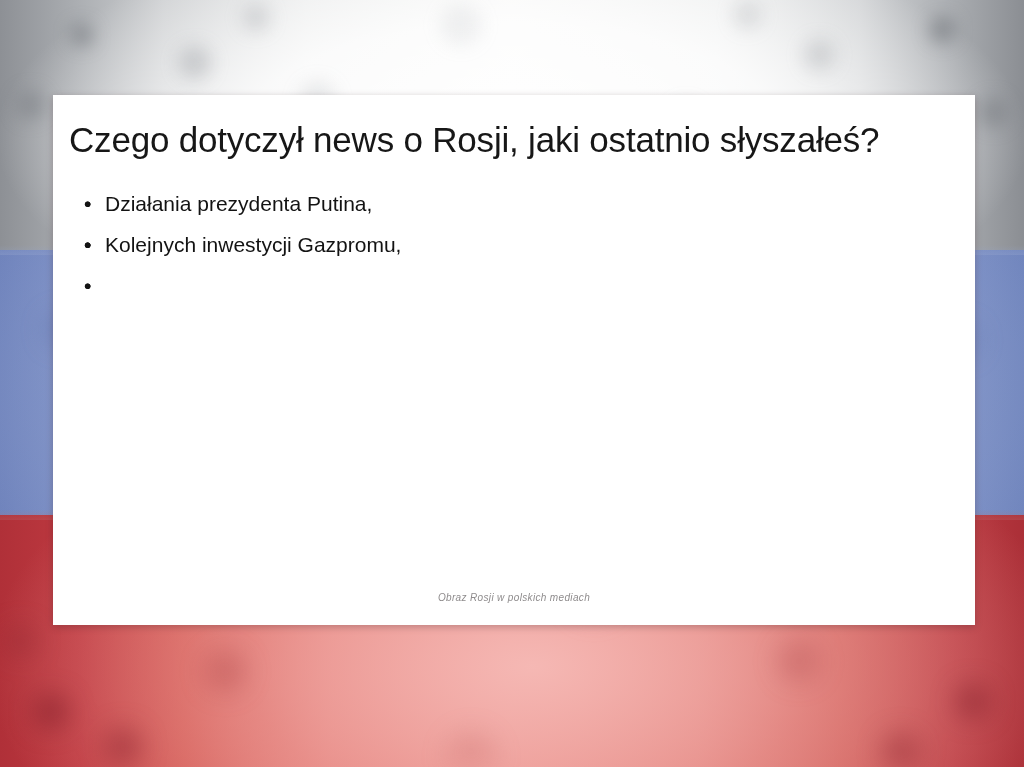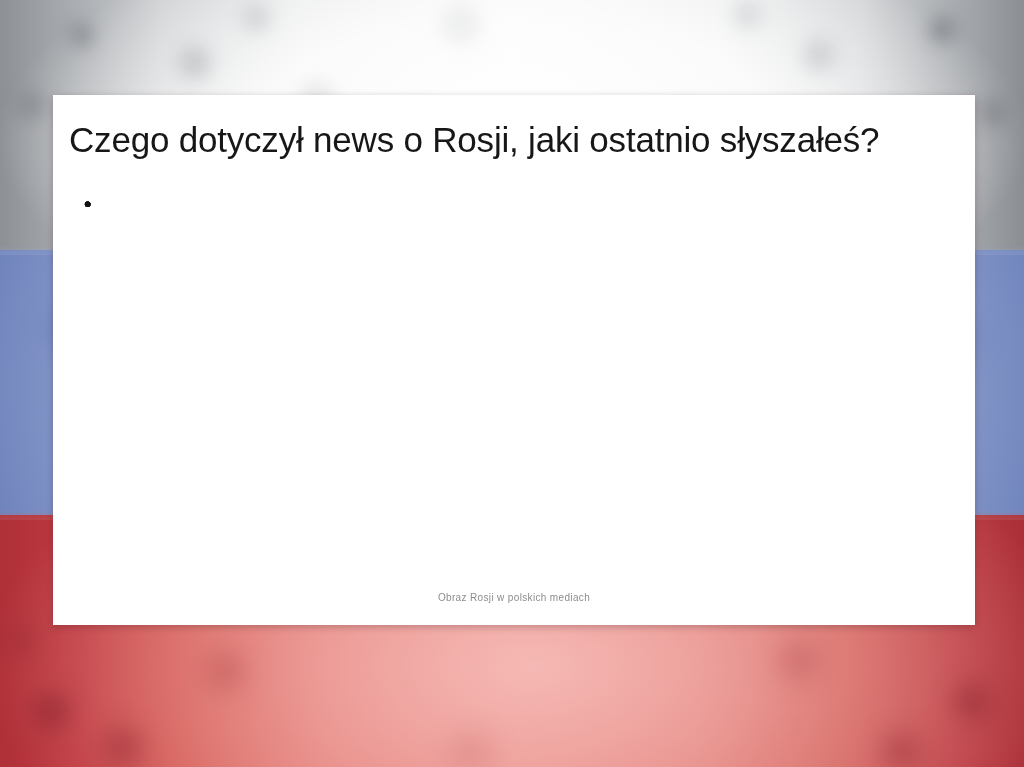--- a/index.html
+++ b/index.html
@@ -181,20 +181,21 @@
 
   #card-footer {
     position: absolute;
     left: 0;
     top: 497px;
     width: 922px;
     text-align: center;
     font-size: 10px;
     letter-spacing: 0.35px;
     color: #8e8b8c;
+    font-style: italic;
   }
 </style>
 </head>
 <body>
 
 <div id="slide">
 
   <div class="bg-band band-white">
     <div class="band-white-texture"></div>
   </div>
@@ -215,32 +216,34 @@
     <div id="slide-title">Czego dotyczył news o Rosji, jaki ostatnio słyszałeś?</div>
 
     <ul id="bullet-list">
 
       <li>
         <span class="bullet-dot">•</span>
       </li>
 
       <li>
         <span class="bullet-dot">•</span>
-      </li>
-
-      <li>
-        <span class="bullet-dot">•</span>
-      </li>
-
-      <li>
-        <span class="bullet-dot">•</span>
-      </li>
-
-      <li>
-        <span class="bullet-dot">•</span>
+        <span>Działania prezydenta Putina,</span>
+      </li>
+
+      <li>
+        <span class="bullet-dot">•</span>
+      </li>
+
+      <li>
+        <span class="bullet-dot">•</span>
+      </li>
+
+      <li>
+        <span class="bullet-dot">•</span>
+        <span>Kolejnych inwestycji Gazpromu,</span>
       </li>
 
       <li>
         <span class="bullet-dot">•</span>
       </li>
 
       <li>
         <span class="bullet-dot">•</span>
       </li>
 

